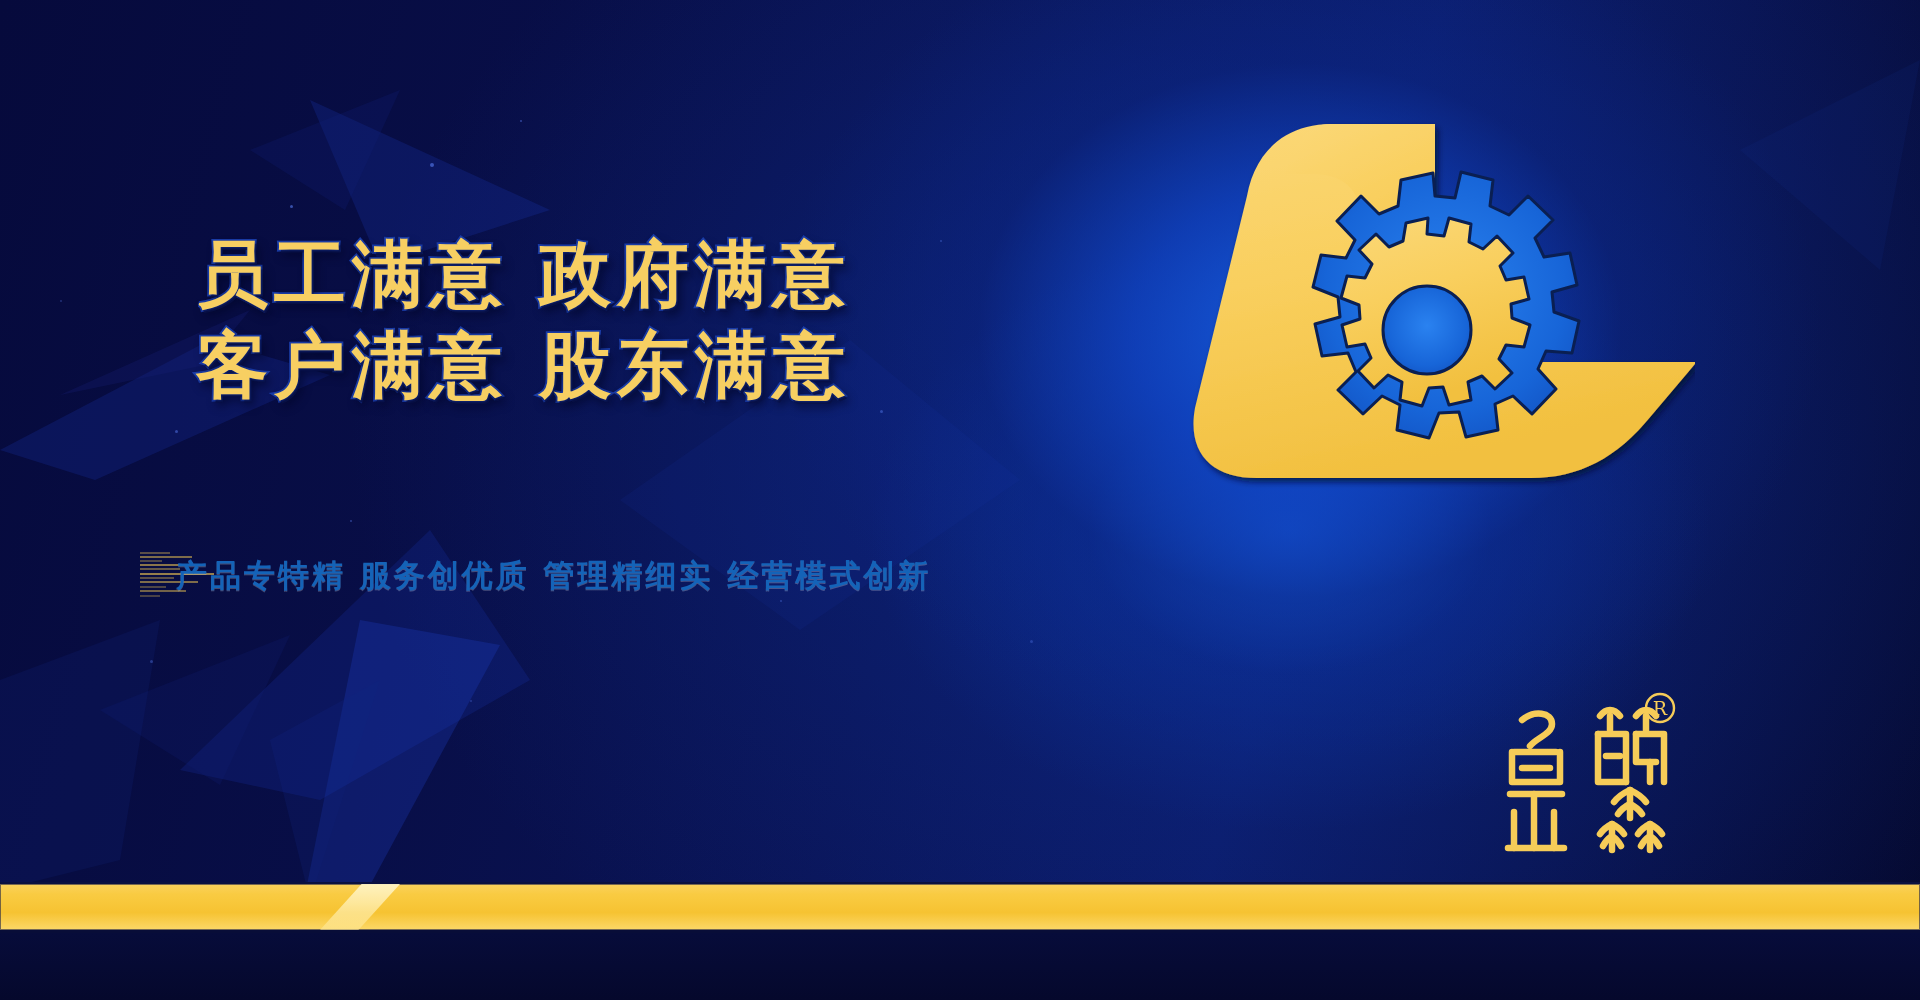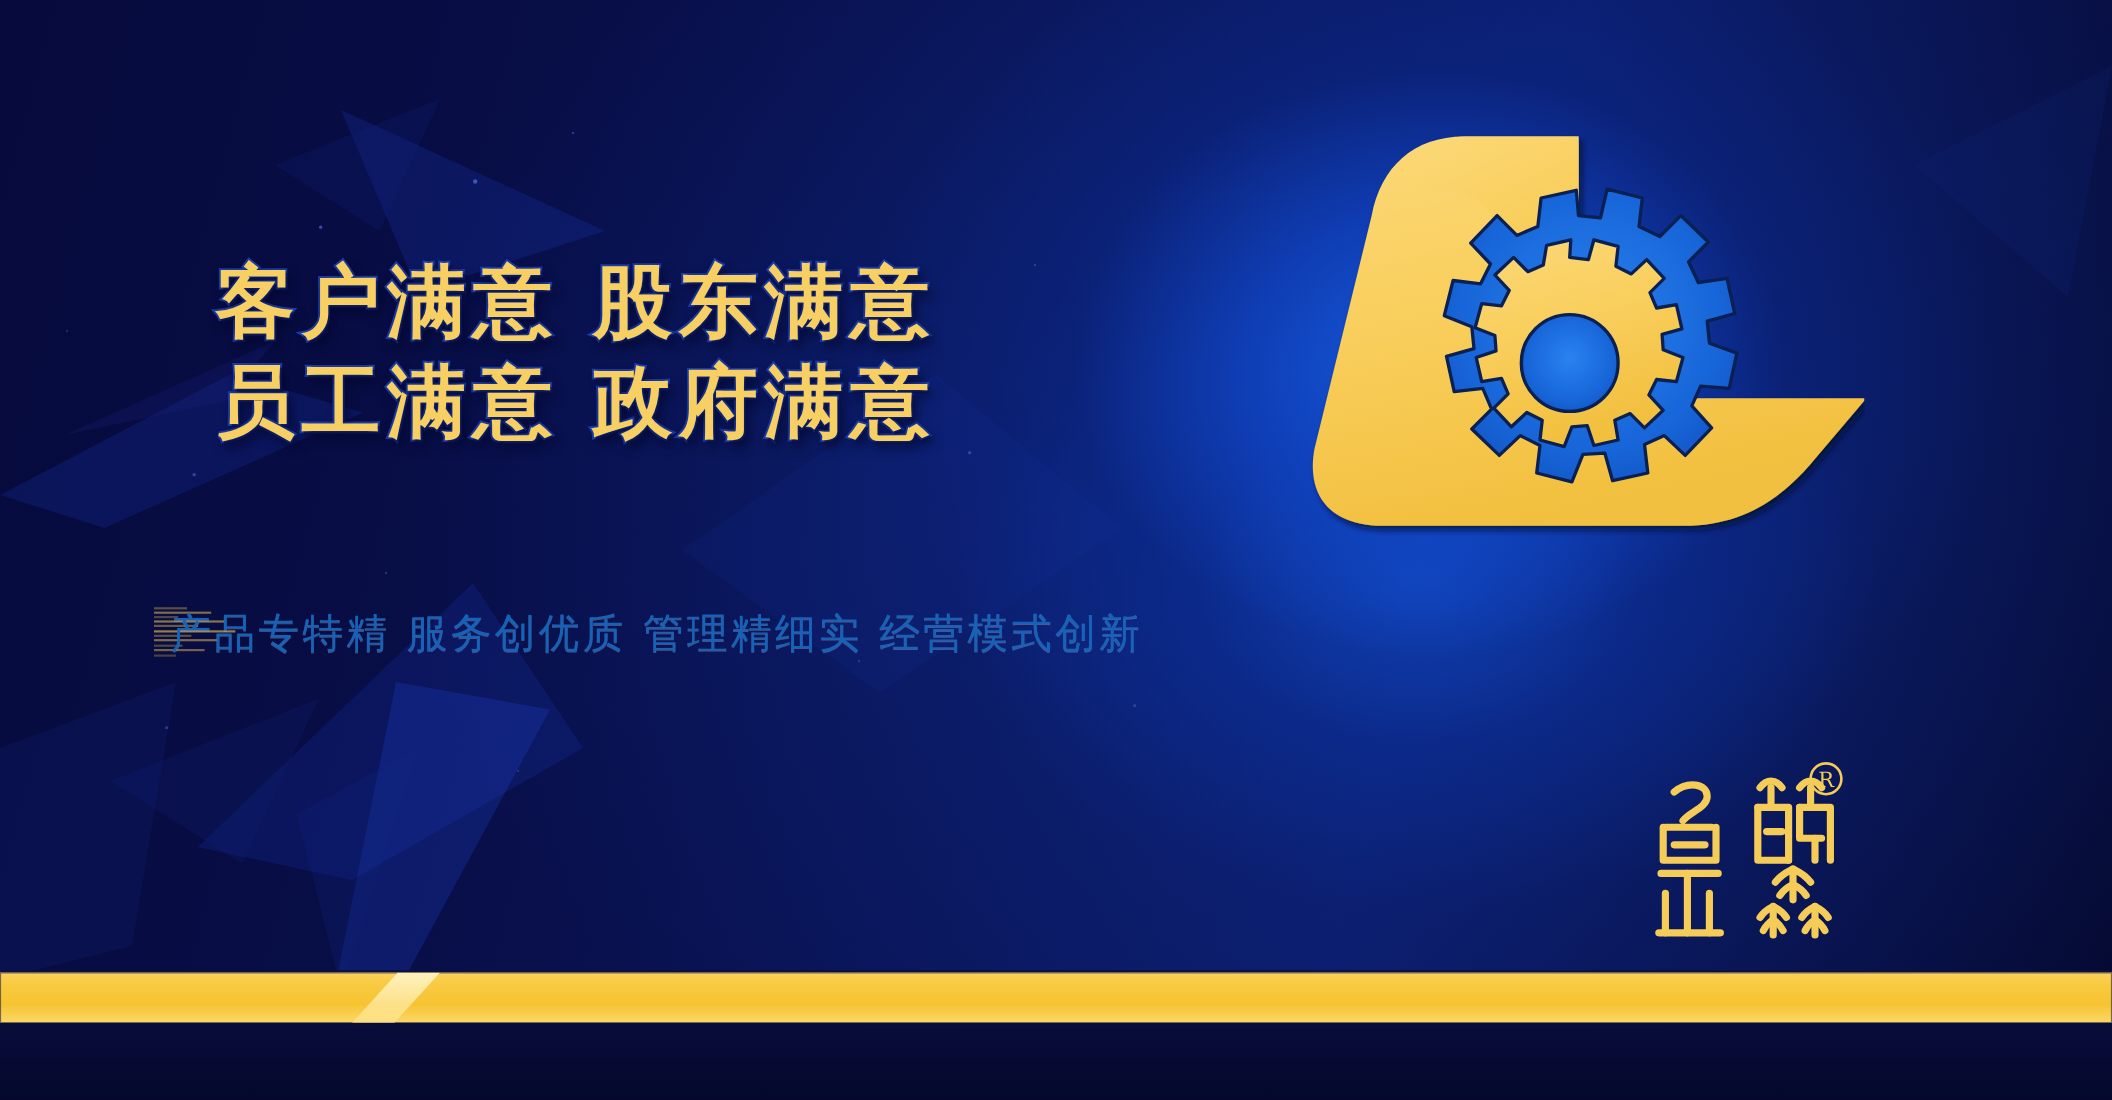--- a/index.html
+++ b/index.html
@@ -56,24 +56,24 @@
     border-radius:0 34px 34px 0;
     -webkit-mask-image:
        linear-gradient(90deg, rgba(0,0,0,0) 0px, rgba(0,0,0,.15) 8px, rgba(0,0,0,.55) 26px, #000 62px, #000 100%);
             mask-image:
        linear-gradient(90deg, rgba(0,0,0,0) 0px, rgba(0,0,0,.15) 8px, rgba(0,0,0,.55) 26px, #000 62px, #000 100%);
   }
   
   .streak { position:absolute; background:#f6cc52; left:0; height:2px; }
 
   #ribbon-text {
-    position:absolute; left:15px; top:0; height:60px;
+    position:absolute; left:36px; top:0; height:60px;
     display:flex; align-items:center;
     font-family:"DejaVu Serif", serif;
-    font-size:37px; font-weight:400;
+    font-size:31px; font-weight:700;
     letter-spacing:3px;
     color:#1463b8;
     white-space:nowrap;
     text-shadow:0 1px 0 rgba(255,255,255,.25);
   }
 
   
   #logo-mark { position:absolute; left:1135px; top:100px; width:560px; height:400px; }
   #logo-mark svg { display:block; width:100%; height:100%; }
 
@@ -157,22 +157,22 @@
     <span class="star" style="left:880px;top:410px;width:3px;height:3px;opacity:.4;"></span>
     <span class="star" style="left:940px;top:240px;width:2px;height:2px;opacity:.35;"></span>
     <span class="star" style="left:150px;top:660px;width:3px;height:3px;opacity:.35;"></span>
     <span class="star" style="left:470px;top:700px;width:2px;height:2px;opacity:.3;"></span>
     <span class="star" style="left:780px;top:600px;width:2px;height:2px;opacity:.35;"></span>
     <span class="star" style="left:1030px;top:640px;width:3px;height:3px;opacity:.3;"></span>
     <span class="star" style="left:60px;top:300px;width:2px;height:2px;opacity:.3;"></span>
   </div>
 
   <div id="headline">
+    <div class="hl-line">员工满意  政府满意</div>
     <div class="hl-line">客户满意  股东满意</div>
-    <div class="hl-line">员工满意  政府满意</div>
   </div>
 
   <div id="ribbon-wrap">
     <div id="ribbon"></div>
     <span class="streak" style="top:6px;width:30px;opacity:.35;"></span>
     <span class="streak" style="top:10px;width:52px;opacity:.5;"></span>
     <span class="streak" style="top:14px;width:22px;opacity:.3;"></span>
     <span class="streak" style="top:18px;width:64px;opacity:.55;"></span>
     <span class="streak" style="top:22px;width:40px;opacity:.4;"></span>
     <span class="streak" style="top:27px;width:74px;opacity:.6;"></span>

